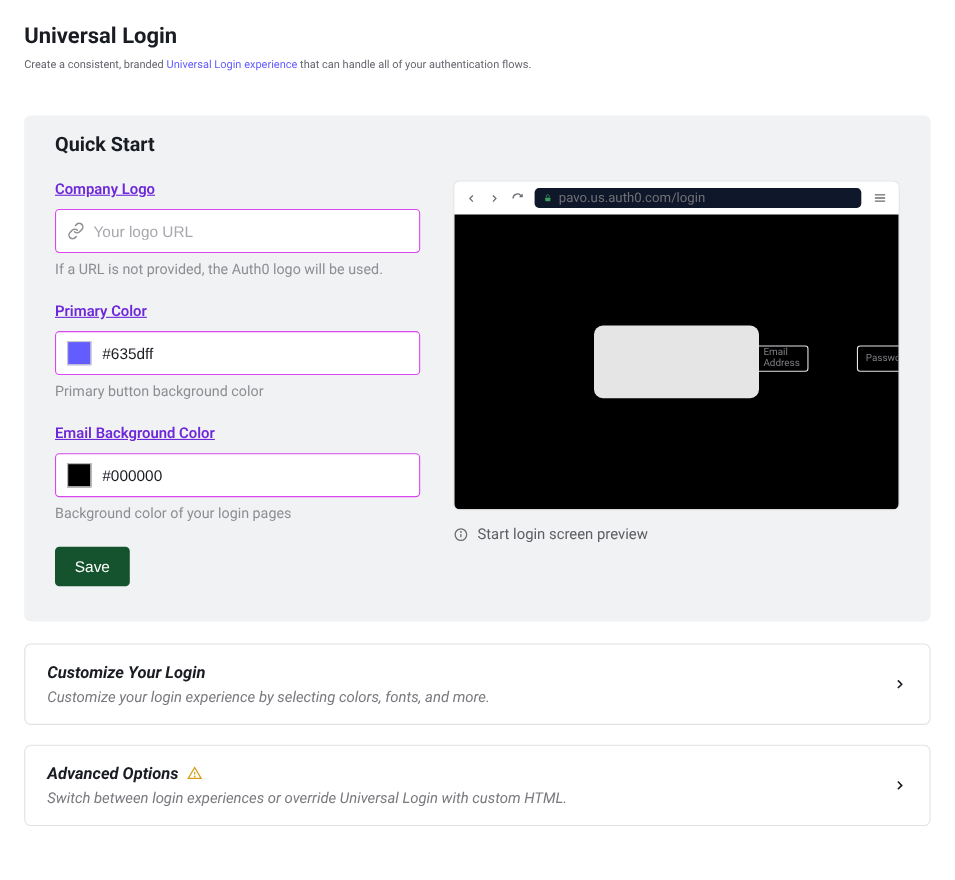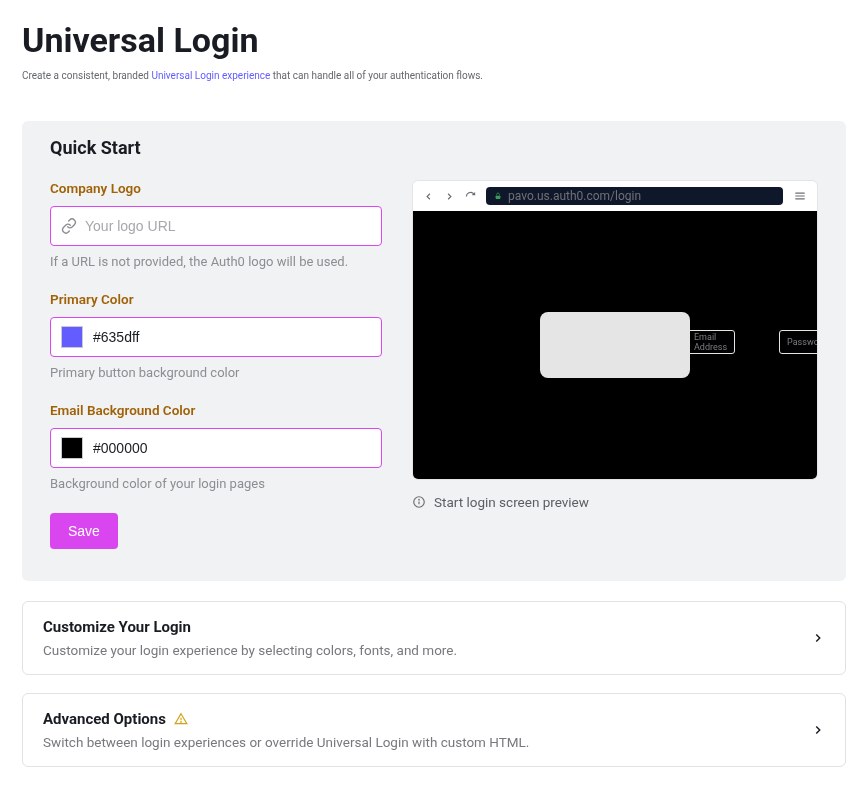--- a/index.html
+++ b/index.html
@@ -4,21 +4,21 @@
 <style>
   * { box-sizing: border-box; margin: 0; padding: 0; }
   body {
     font-family: -apple-system, BlinkMacSystemFont, "Segoe UI", Roboto, Helvetica, Arial, sans-serif;
     background: #ffffff;
     color: #1e212a;
     width: 868px;
     padding: 20px 22px;
   }
   h1.page-title {
-    font-size: 34px;
+    font-size: 20px;
     font-weight: 700;
     color: #1a1c23;
     margin-bottom: 10px;
   }
   .subtitle {
     font-size: 10px;
     color: #65676e;
     margin-bottom: 40px;
   }
   .subtitle a { color: #635dff; text-decoration: none; }
@@ -34,23 +34,24 @@
     color: #1a1c23;
     margin-bottom: 22px;
   }
   .qs-body { display: flex; gap: 30px; }
   .qs-left { flex: 0 0 332px; }
   .qs-right { flex: 1; }
   .field { margin-bottom: 22px; }
   .field-label {
     font-size: 13.5px;
     font-weight: 600;
-    color: #a16207;
+    color: #6d28d9;
     margin-bottom: 10px;
     display: block;
+    text-decoration: underline;
   }
   .input-wrap {
     display: flex;
     align-items: center;
     background: #ffffff;
     border: 1px solid #d946ef;
     border-radius: 4px;
     height: 40px;
     padding: 0 10px;
   }
@@ -70,21 +71,21 @@
     margin-right: 10px;
     flex-shrink: 0;
   }
   .link-ico { width: 16px; height: 16px; margin-right: 8px; flex-shrink:0; }
   .helper {
     font-size: 13px;
     color: #8c8e93;
     margin-top: 8px;
   }
   .save-btn {
-    background: #d946ef;
+    background: #14532d;
     color: #ffffff;
     border: none;
     border-radius: 4px;
     font-size: 14px;
     font-weight: 500;
     padding: 10px 18px;
     cursor: pointer;
   }
   
   .browser {
@@ -178,21 +179,21 @@
   .row-card {
     border: 1px solid #e1e2e5;
     border-radius: 6px;
     padding: 16px 20px;
     margin-bottom: 18px;
     display: flex;
     align-items: center;
     justify-content: space-between;
     cursor: pointer;
   }
-  .row-card .row-left { flex:1; }
+  .row-card .row-left { flex:1;font-style:italic; }
   .row-title {
     font-size: 15px;
     font-weight: 700;
     color: #1a1c23;
     margin-bottom: 6px;
     display: flex;
     align-items: center;
     gap: 8px;
   }
   .row-desc { font-size: 13.5px; color: #78797e; }

